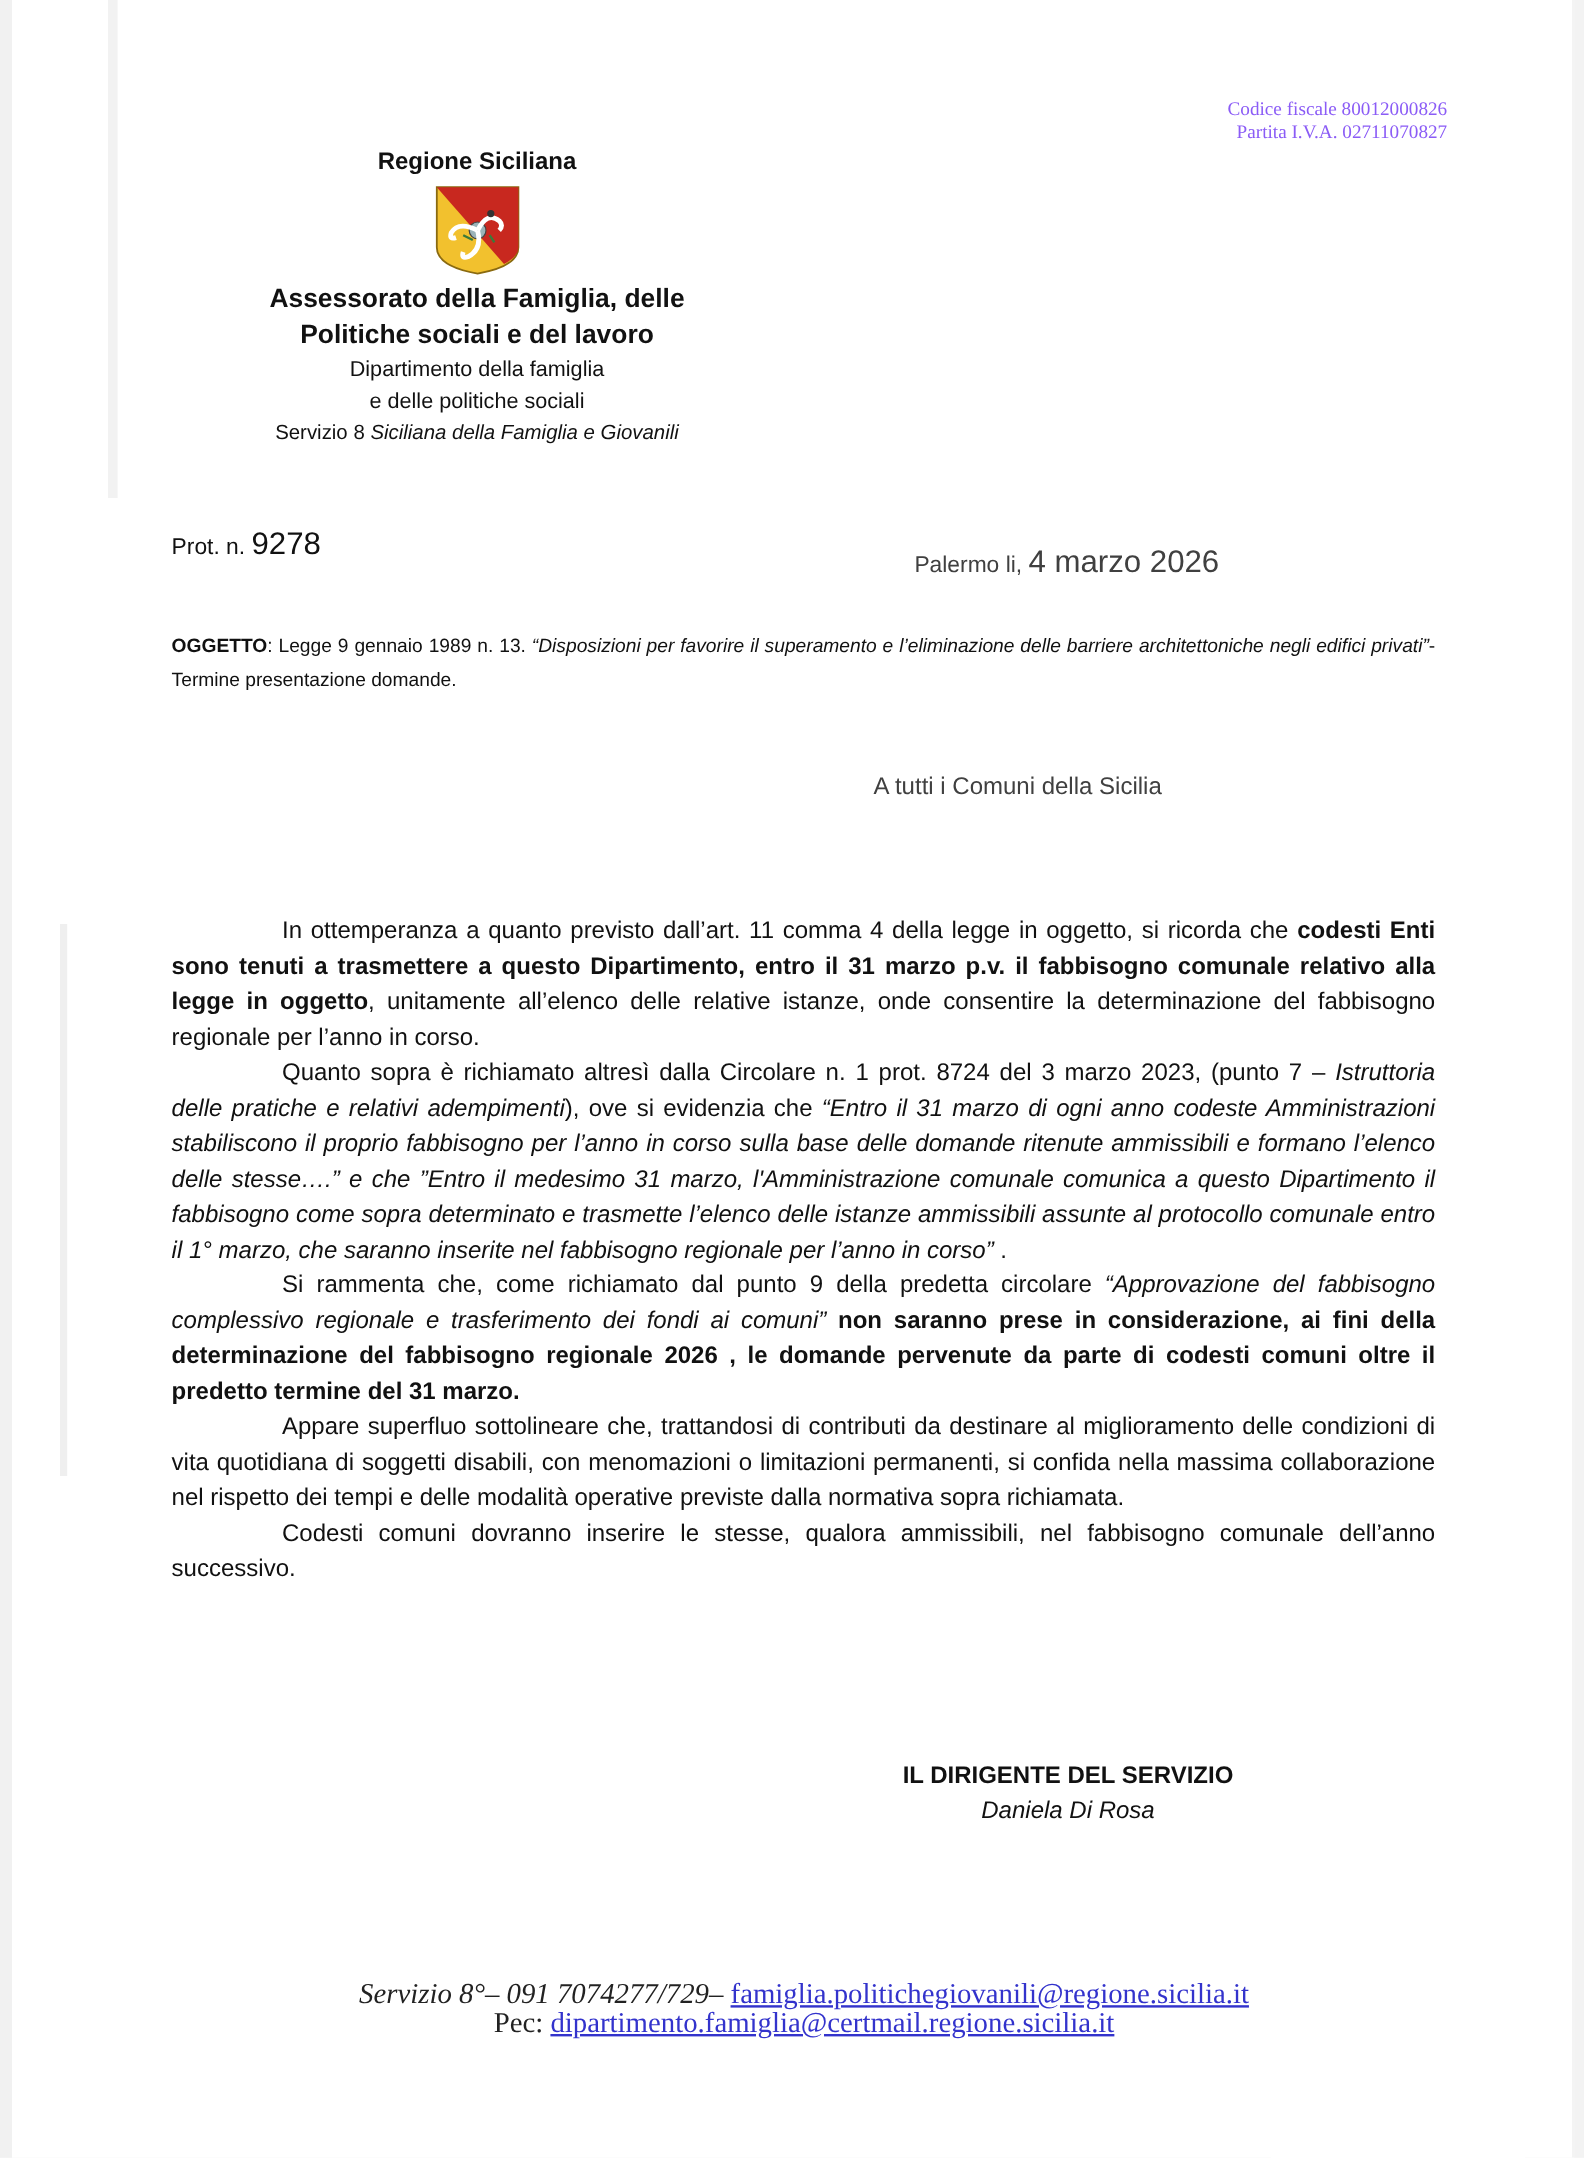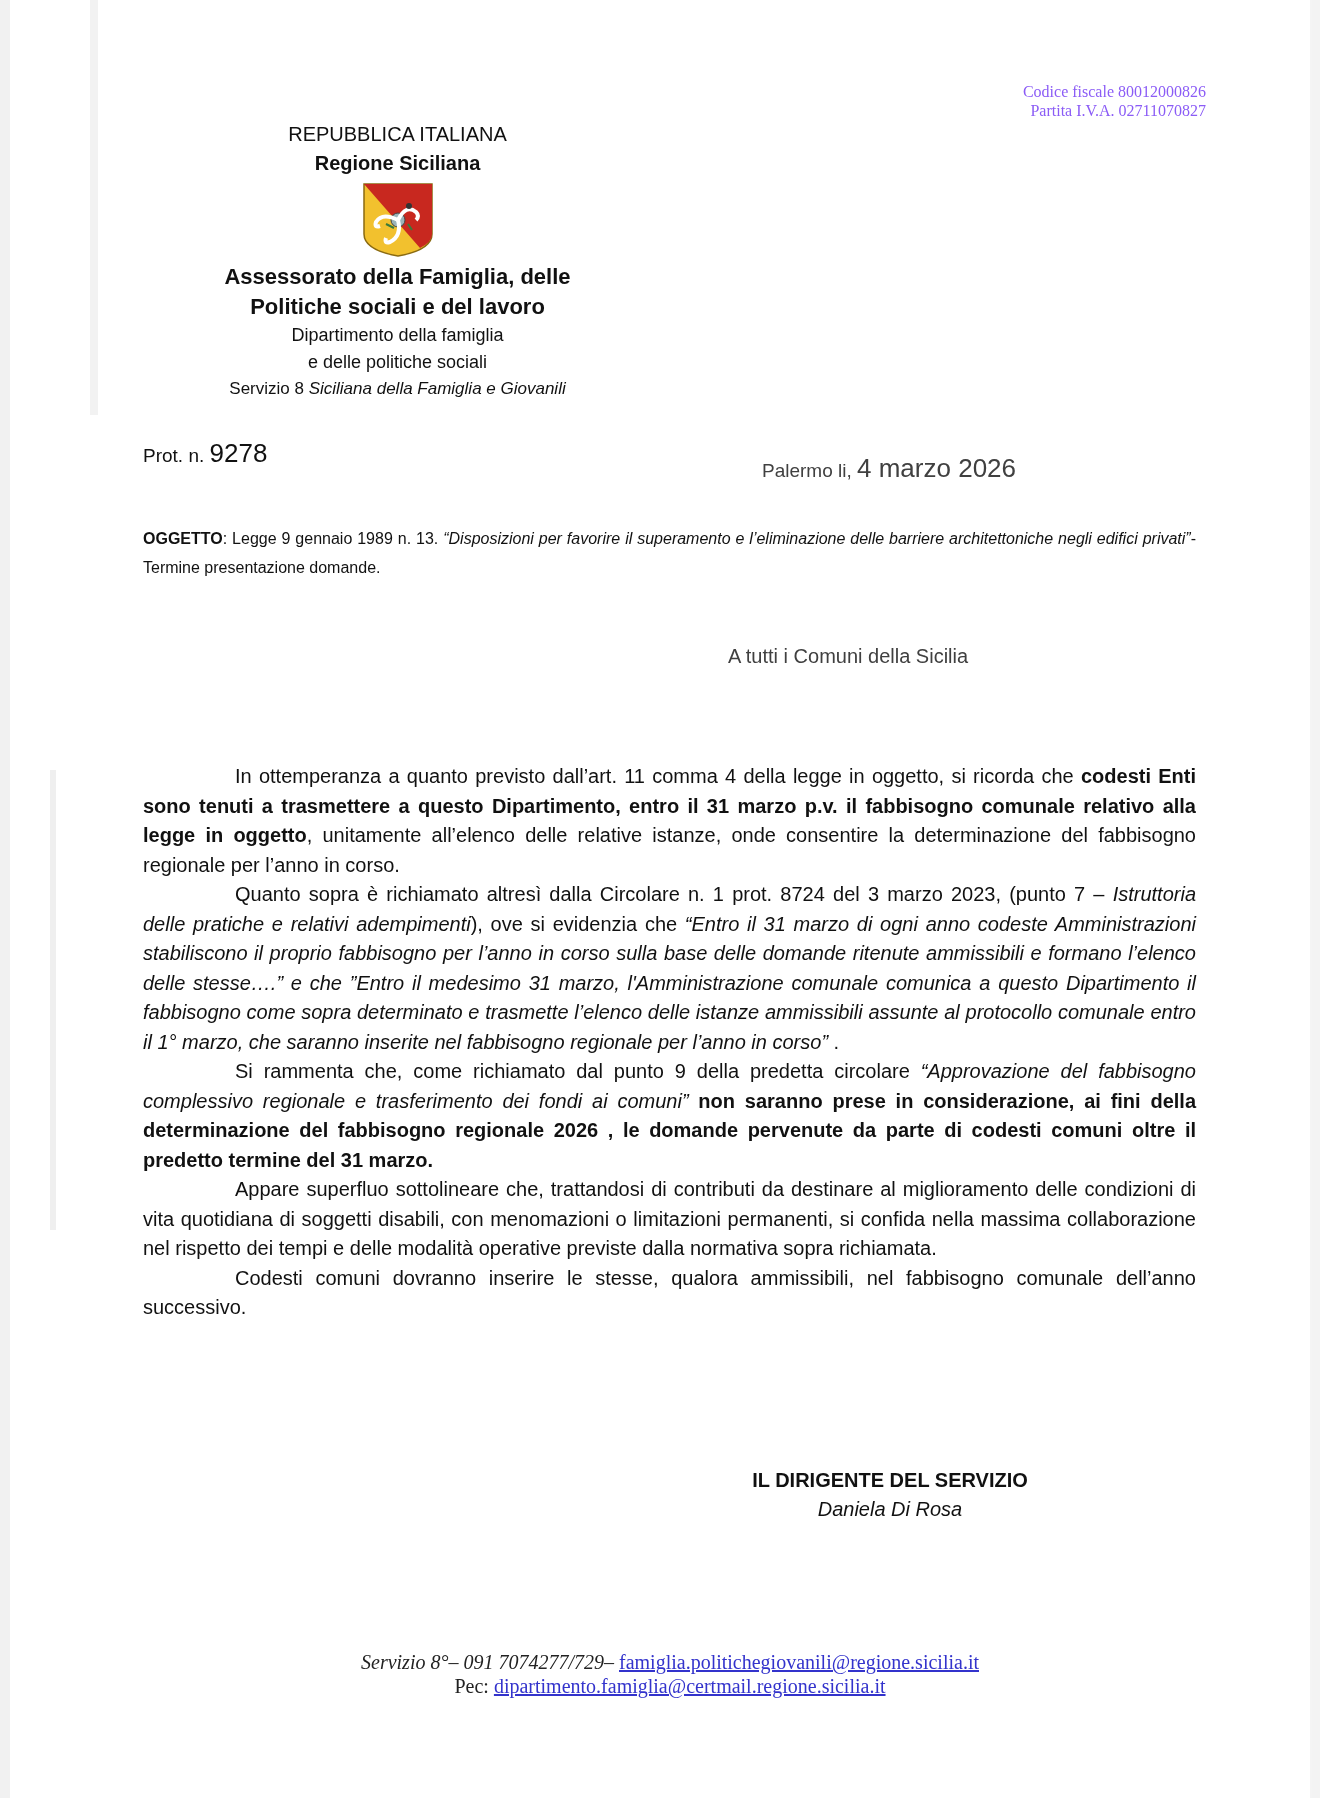--- a/index.html
+++ b/index.html
@@ -31,39 +31,38 @@
 
   .body-text { position:absolute; top:762px; left:133px; width:1053px; font-size:20px; line-height:29.5px; color:#111; text-align:justify; }
   .body-text p { margin:0; text-indent:92px; }
   .body-text .i { font-style:italic; }
   .body-text .b { font-weight:bold; }
 
   .signature { position:absolute; top:1466px; left:660px; width:440px; text-align:center; color:#111; }
   .sig-title { font-size:20px; font-weight:bold; line-height:29px; }
   .sig-name { font-size:20px; font-style:italic; line-height:29px; }
 
-  .footer { position:absolute; top:1650px; left:250px; width:820px; text-align:center; font-family:"Liberation Serif", serif; font-size:20px; line-height:24px; color:#222; }
+  .footer { position:absolute; top:1650px; left:250px; width:820px; text-align:center; font-family:"Liberation Serif", serif; font-size:24px; line-height:24px; color:#222; }
   .footer .it { font-style:italic; }
   .footer a { color:#3333cc; text-decoration:underline; }
 </style>
 </head>
 <body>
 
 <div class="edge-left"></div>
 <div class="page">
   <div class="edge-strip2"></div>
   <div class="edge-strip"></div>
 
   <div class="codice">
     <div>Codice fiscale 80012000826</div>
     <div>Partita I.V.A. 02711070827</div>
   </div>
 
   <div class="header-block">
-    <div class="h-rep">REPUBBLICA ITALIANA</div>
     <div class="h-reg">Regione Siciliana</div>
     <svg class="emblem" viewBox="0 0 72 76">
       <path d="M2 2 H70 V52 Q70 68 36 74 Q2 68 2 52 Z" fill="#f2c12e" stroke="#8a6a10" stroke-width="1.5"></path>
       <path d="M2 2 H70 V52 Q70 60 58 66 L2 2 Z" fill="#c8281f"></path>
       <circle cx="36" cy="38" r="7" fill="#9bb3b8" stroke="#444" stroke-width="1"></circle>
       <path d="M36 38 Q20 30 14 40 Q12 46 18 44" fill="none" stroke="#fff" stroke-width="4"></path>
       <path d="M36 38 Q44 22 54 30 Q58 34 54 38" fill="none" stroke="#fff" stroke-width="4"></path>
       <path d="M36 38 Q40 54 28 60 Q22 62 24 56" fill="none" stroke="#fff" stroke-width="4"></path>
       <circle cx="47" cy="24" r="3" fill="#333"></circle>
       <path d="M24 42 L32 46 M46 42 L50 48" stroke="#3a7a3a" stroke-width="2"></path>

